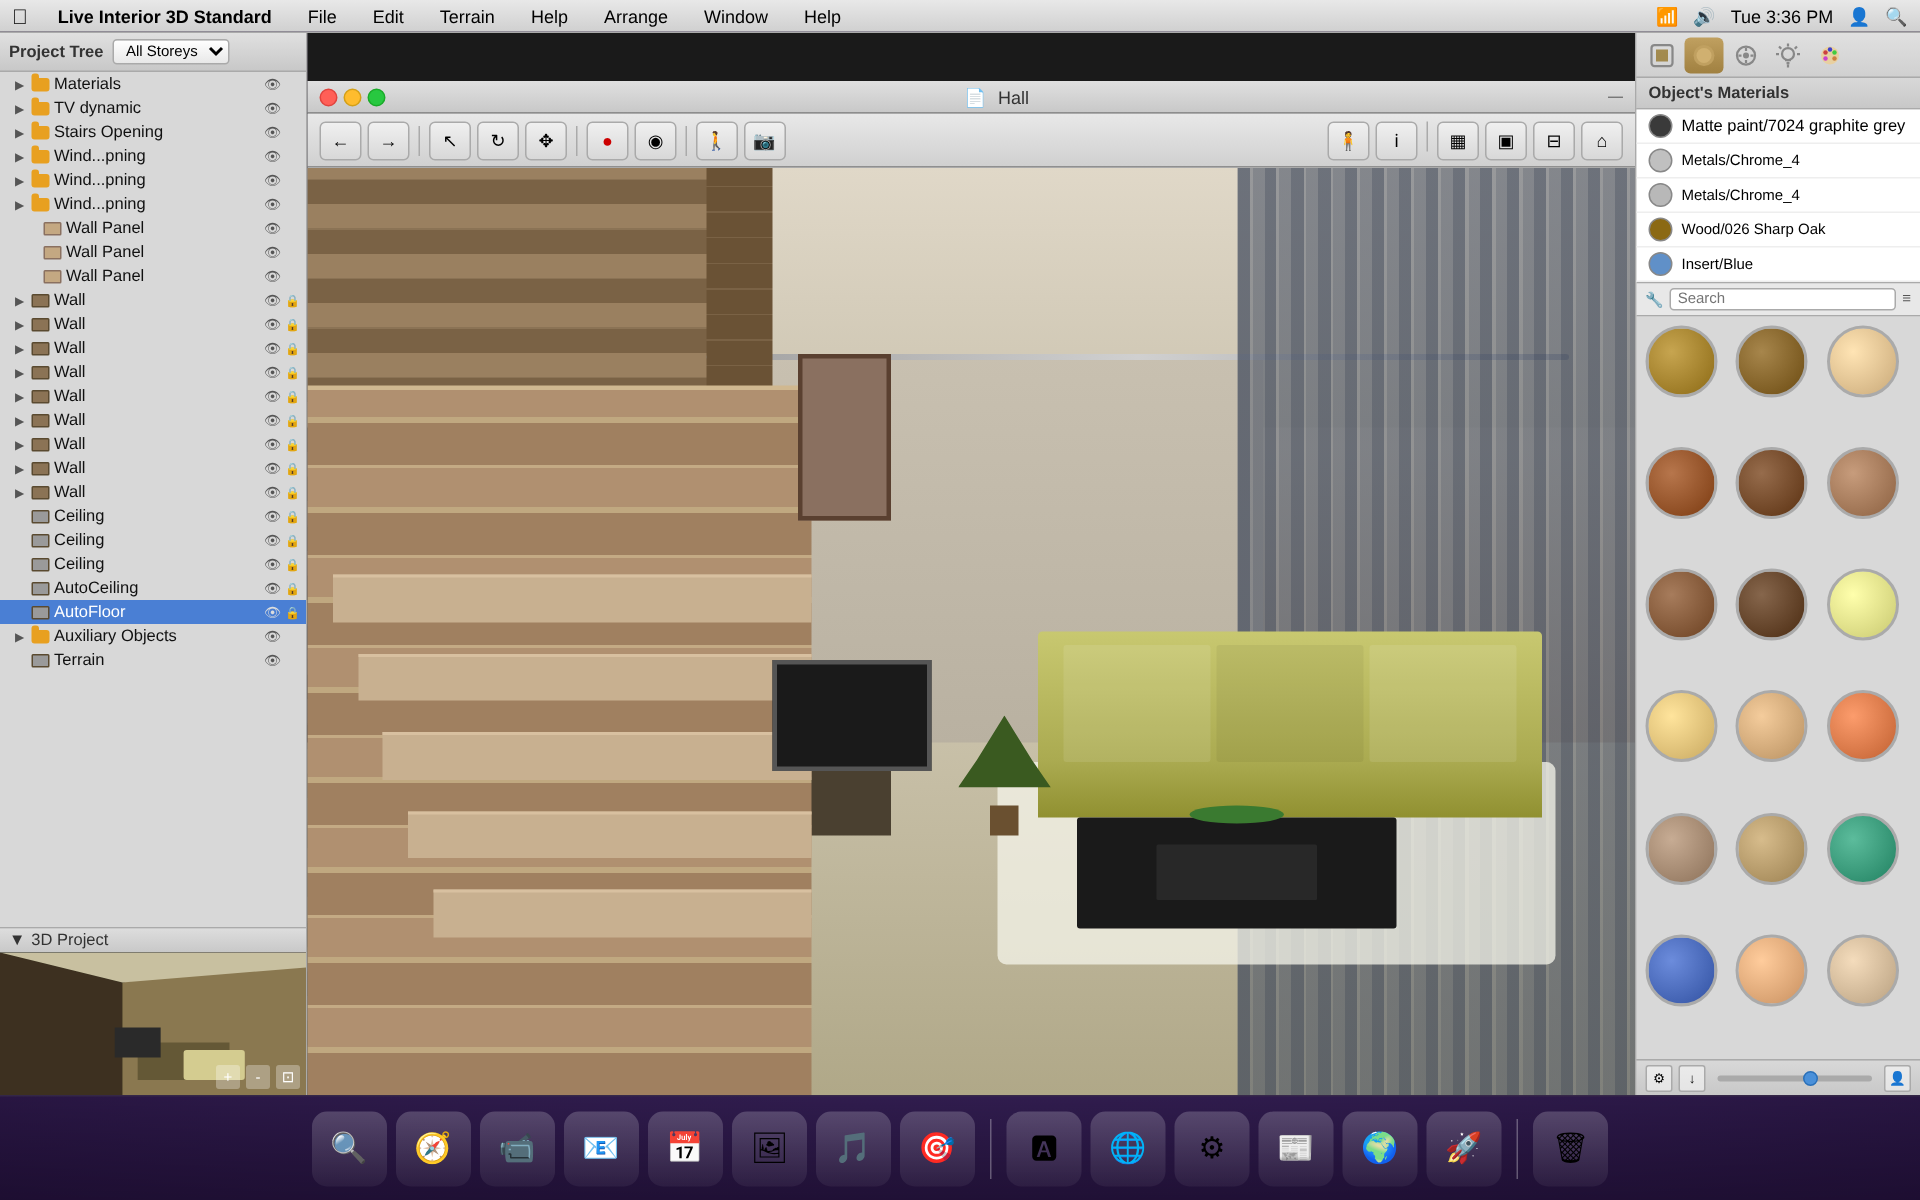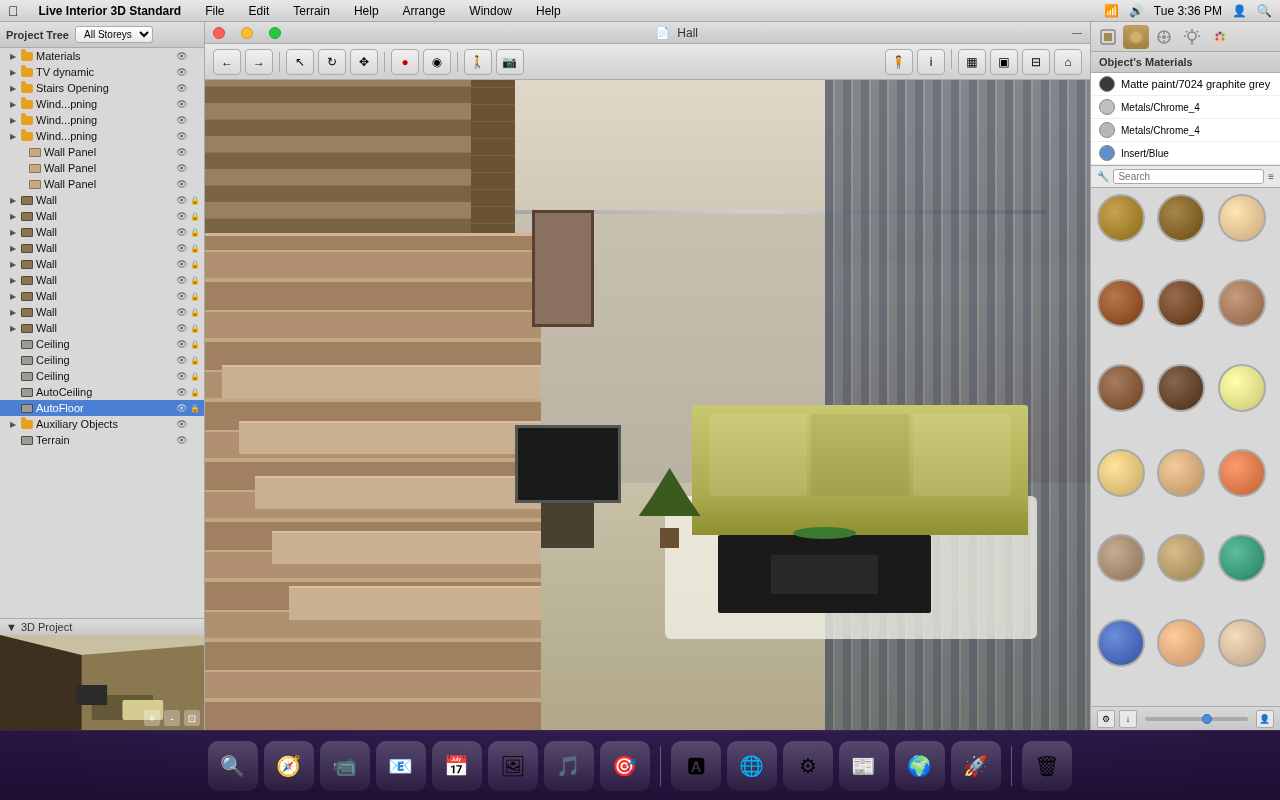--- a/index.html
+++ b/index.html
@@ -210,22 +210,23 @@
       display: flex;
       flex-direction: column;
     }
 
     .viewport-titlebar {
       height: 22px;
       background: linear-gradient(to bottom, #e0e0e0, #c8c8c8);
       display: flex;
       align-items: center;
       padding: 0 8px;
-      gap: 16px;
+      gap: 4px;
       border-bottom: 1px solid #aaa;
+      margin-top: 32px;
     }
     .traffic-light {
       width: 12px;
       height: 12px;
       border-radius: 50%;
       cursor: pointer;
     }
     .tl-red { background: #ff5f57; border: 1px solid #e0443e; }
     .tl-yellow { background: #febc2e; border: 1px solid #d4a017; }
     .tl-green { background: #28c840; border: 1px solid #1aab29; }
@@ -999,20 +1000,24 @@
     <div class="material-swatch" style="background:#3a3a3a"></div>
     <span style="font-size:11px">Matte paint/7024 graphite grey</span>
   </div>
         <div class="material-item">
     <div class="material-swatch" style="background:#c0c0c0"></div>
     <span style="font-size:10px">Metals/Chrome_4</span>
   </div>
         <div class="material-item">
     <div class="material-swatch" style="background:#b8b8b8"></div>
     <span style="font-size:10px">Metals/Chrome_4</span>
+  </div>
+        <div class="material-item">
+    <div class="material-swatch" style="background:#8B6914"></div>
+    <span style="font-size:10px">Wood/026 Sharp Oak</span>
   </div>
         <div class="material-item">
     <div class="material-swatch" style="background:#6090c8"></div>
     <span style="font-size:10px">Insert/Blue</span>
   </div>
       </div>
 
     <div class="materials-search">
       <span style="font-size:10px">🔧</span>
       <input type="text" placeholder="Search" style="font-size: 10px; border: 1px solid rgb(170, 170, 170); border-radius: 3px; padding: 1px 4px; flex: 1 1 0%;">

